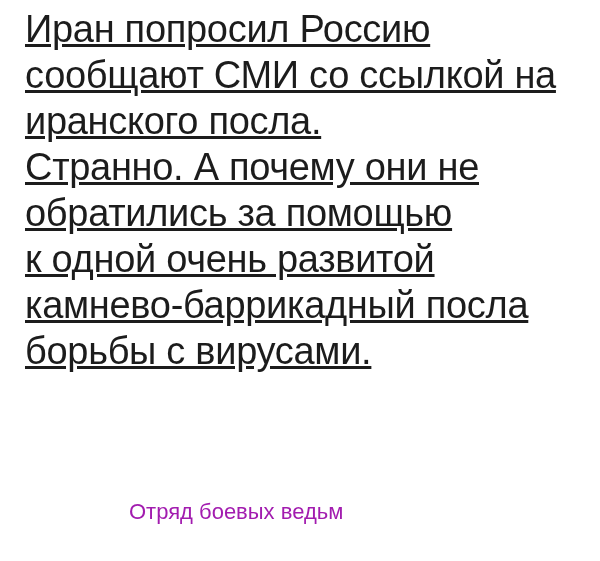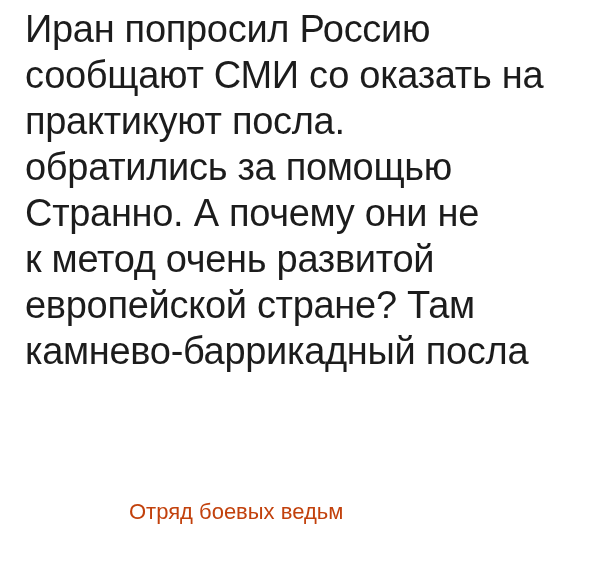--- a/index.html
+++ b/index.html
@@ -25,41 +25,42 @@
     right: 4px;
     z-index: 2;
     font-size: 38px;
     line-height: 46px;
     letter-spacing: -0.3px;
     color: #1c1c1c;
   }
   .post-text-line {
     white-space: nowrap;
     height: 46px;
+    text-decoration: underline;
   }
   .watermark {
     position: absolute;
     left: 129px;
     top: 500px;
     z-index: 1;
     font-size: 22px;
     line-height: 24px;
     letter-spacing: 0;
     color: #2d82d7;
     white-space: nowrap;
   }
 </style>
 </head>
 <body style="background: rgb(255, 255, 255);">
 
 <div class="post-container">
-  <div class="watermark" style="color: #c2410c;">Отряд боевых ведьм</div>
+  <div class="watermark" style="color: #a21caf;">Отряд боевых ведьм</div>
   <div class="post-text" style="color: rgb(28, 28, 28);">
       <div class="post-text-line">Иран попросил Россию</div>
-      <div class="post-text-line">сообщают СМИ со оказать на</div>
-      <div class="post-text-line">практикуют посла.</div>
+      <div class="post-text-line">сообщают СМИ со ссылкой на</div>
+      <div class="post-text-line">иранского посла.</div>
+      <div class="post-text-line">Странно. А почему они не</div>
       <div class="post-text-line">обратились за помощью</div>
-      <div class="post-text-line">Странно. А почему они не</div>
-      <div class="post-text-line">к метод очень развитой</div>
-      <div class="post-text-line">европейской стране? Там</div>
+      <div class="post-text-line">к одной очень развитой</div>
       <div class="post-text-line">камнево-баррикадный посла</div>
+      <div class="post-text-line">борьбы с вирусами.</div>
     </div>
 </div>
 
 </body></html>

